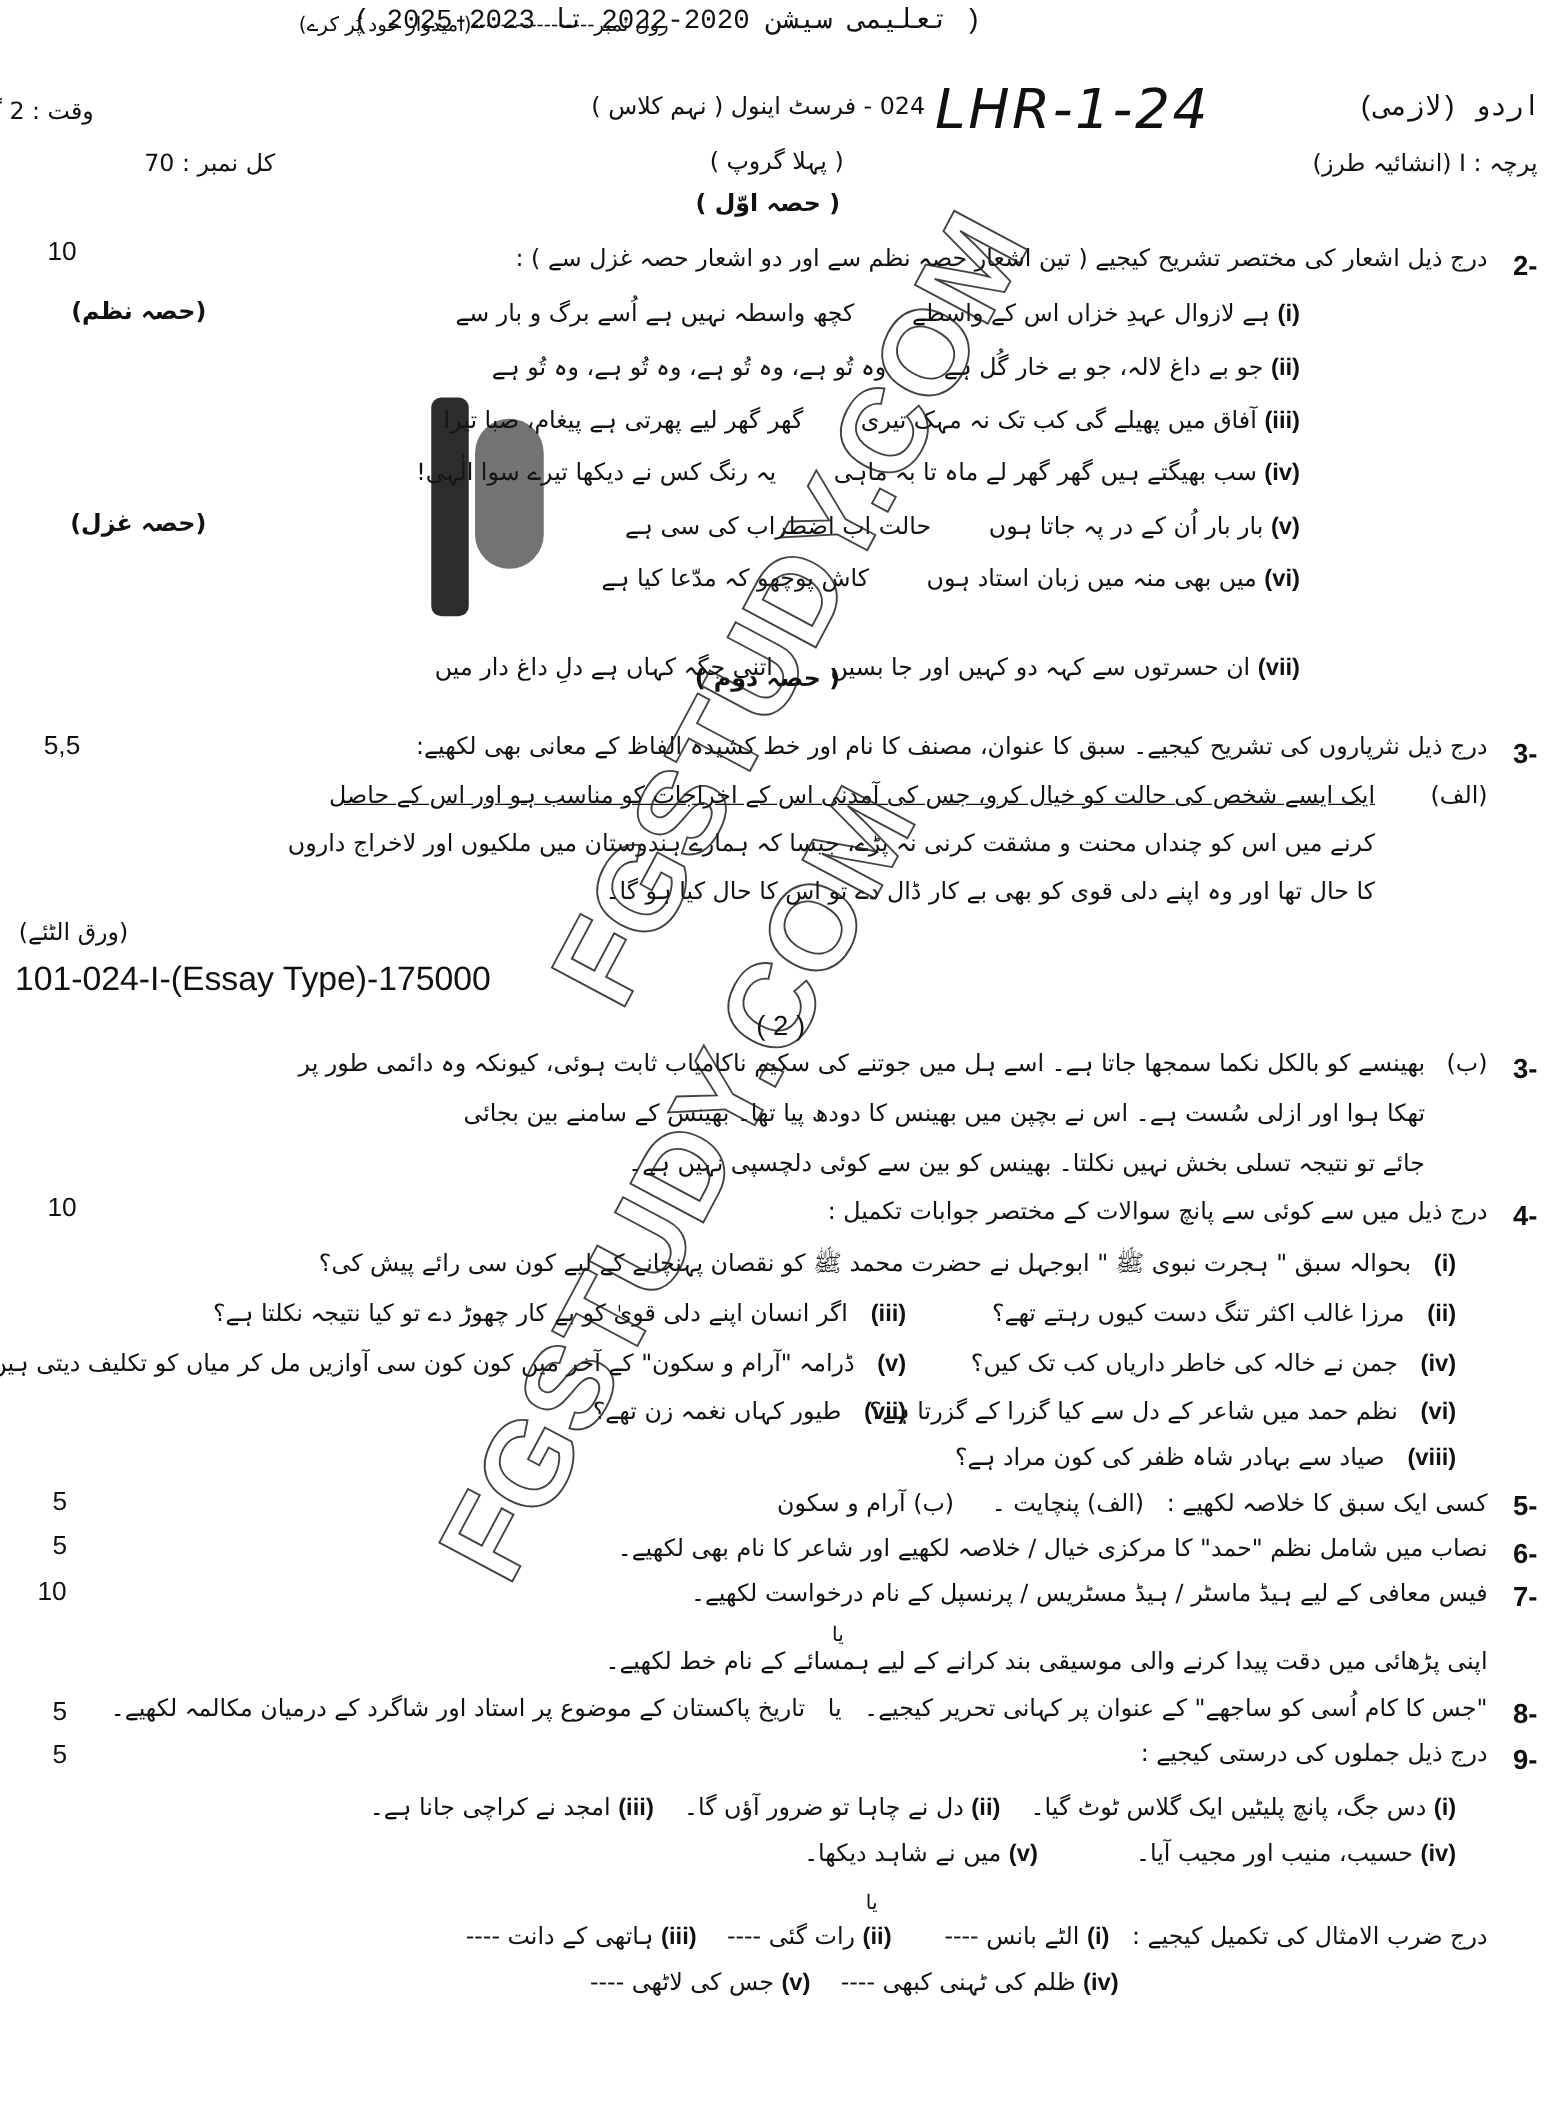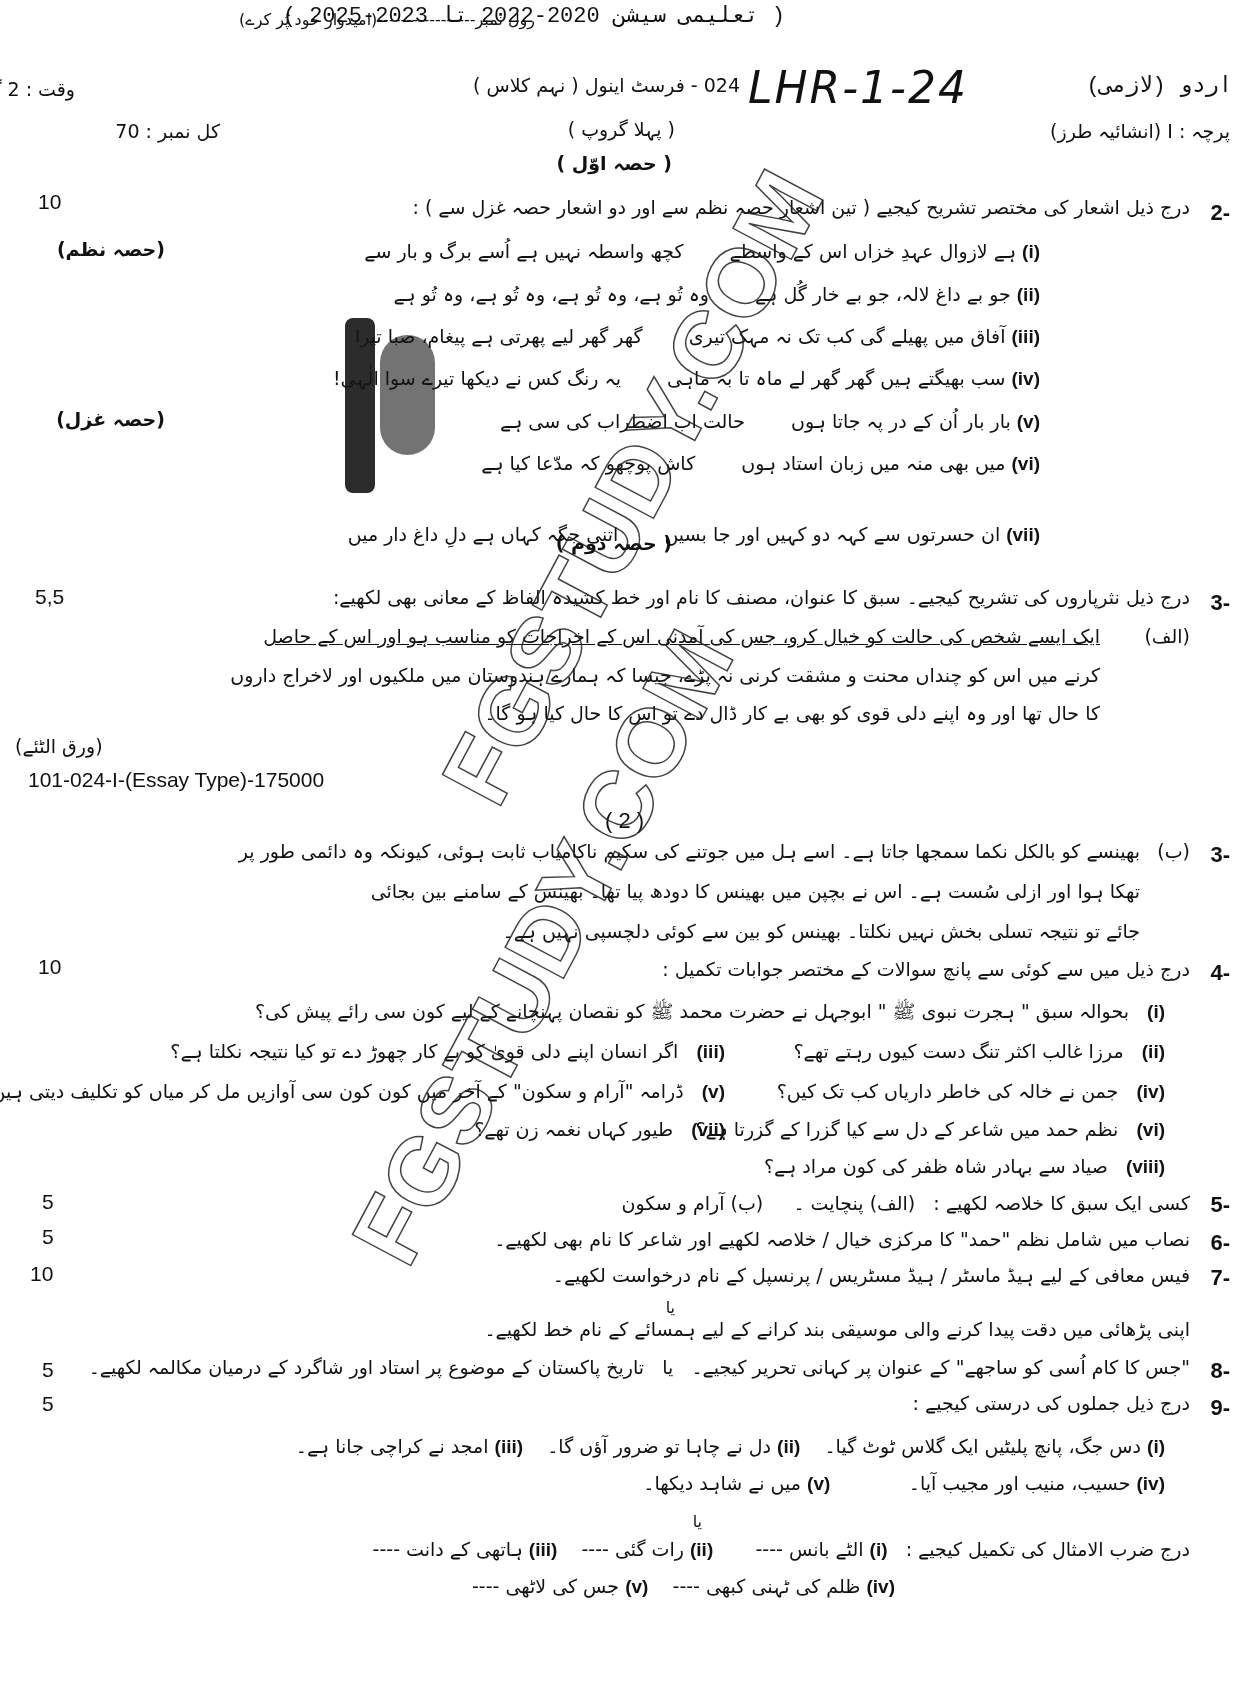--- a/index.html
+++ b/index.html
@@ -104,21 +104,21 @@
   <div class="abs num" style="right:20px;top:590px;font-size:22px;">3-</div>
   <div class="abs ur rtl" style="right:60px;top:586px;">درج ذیل نثرپاروں کی تشریح کیجیے۔ سبق کا عنوان، مصنف کا نام اور خط کشیدہ الفاظ کے معانی بھی لکھیے:</div>
 
   <div class="abs ur rtl" style="right:60px;top:625px;">(الف)</div>
   <div class="abs ur rtl" style="right:150px;top:625px;text-decoration:underline;">ایک ایسے شخص کی حالت کو خیال کرو، جس کی آمدنی اس کے اخراجات کو مناسب ہو اور اس کے حاصل</div>
   <div class="abs ur rtl" style="right:150px;top:664px;">کرنے میں اس کو چنداں محنت و مشقت کرنی نہ پڑے، جیسا کہ ہمارے ہندوستان میں ملکیوں اور لاخراج داروں</div>
   <div class="abs ur rtl" style="right:150px;top:702px;">کا حال تھا اور وہ اپنے دلی قوی کو بھی بے کار ڈال دے تو اس کا حال کیا ہو گا۔</div>
 </div>
 
 <div class="abs ur rtl" style="left:15px;top:735px;">(ورق الٹئے)</div>
-<div class="abs en" style="left:28px;top:768px;font-size:21px;font-weight:normal;text-align:right;">101-024-I-(Essay Type)-175000</div>
+<div class="abs en" style="left:12px;top:768px;font-size:27px;font-weight:normal;text-align:right;">101-024-I-(Essay Type)-175000</div>
 
 <div class="abs num" style="left:605px;top:808px;font-size:22px;font-weight:normal;">( 2 )</div>
 
 <div>
   <div class="abs num" style="right:20px;top:842px;font-size:22px;">3-</div>
   <div class="abs ur rtl" style="right:60px;top:840px;">(ب)</div>
   <div class="abs ur rtl" style="right:110px;top:840px;margin-left:46px;">بھینسے کو بالکل نکما سمجھا جاتا ہے۔ اسے ہل میں جوتنے کی سکیم ناکامیاب ثابت ہوئی، کیونکہ وہ دائمی طور پر</div>
   <div class="abs ur rtl" style="right:110px;top:880px;">تھکا ہوا اور ازلی سُست ہے۔ اس نے بچپن میں بھینس کا دودھ پیا تھا۔ بھینس کے سامنے بین بجائی</div>
   <div class="abs ur rtl" style="right:110px;top:920px;">جائے تو نتیجہ تسلی بخش نہیں نکلتا۔ بھینس کو بین سے کوئی دلچسپی نہیں ہے۔</div>
 </div>

